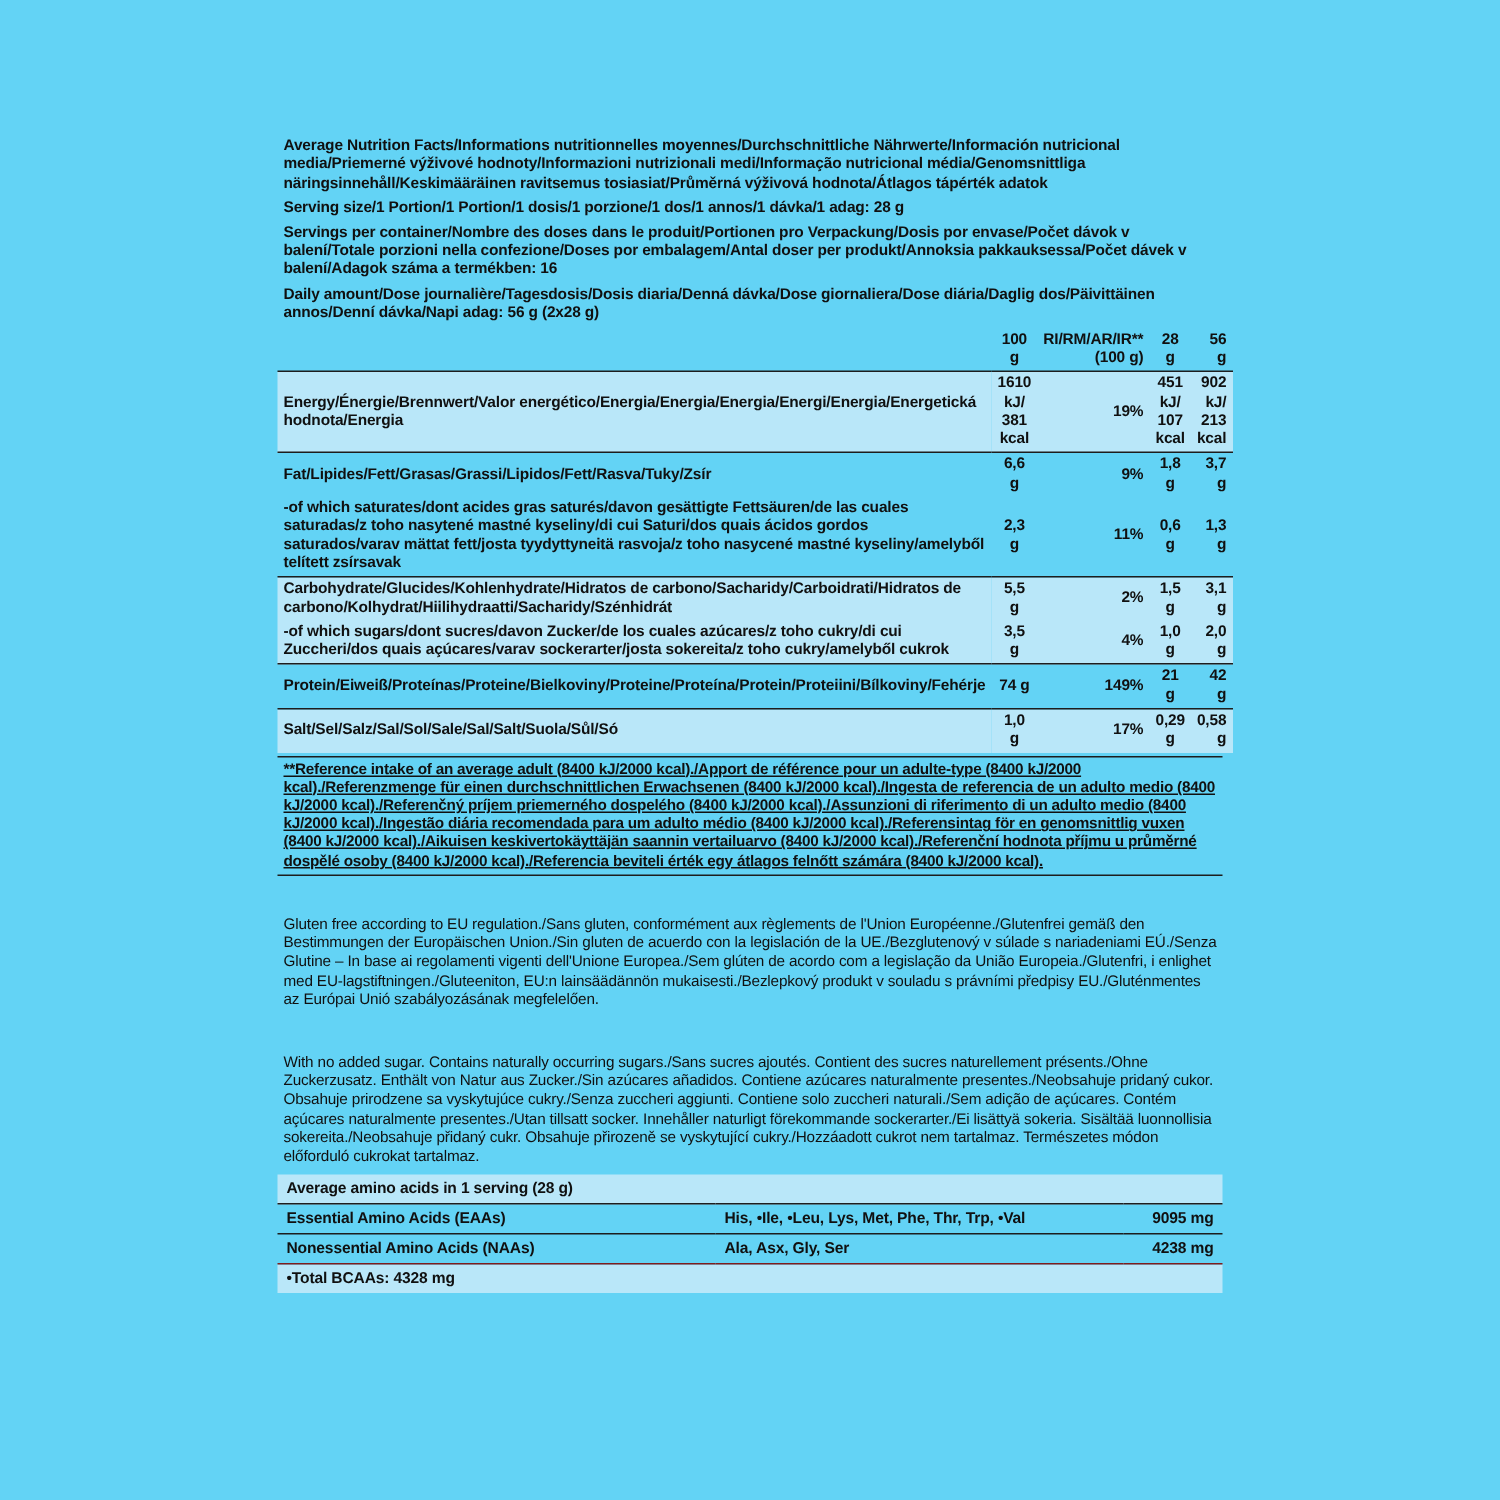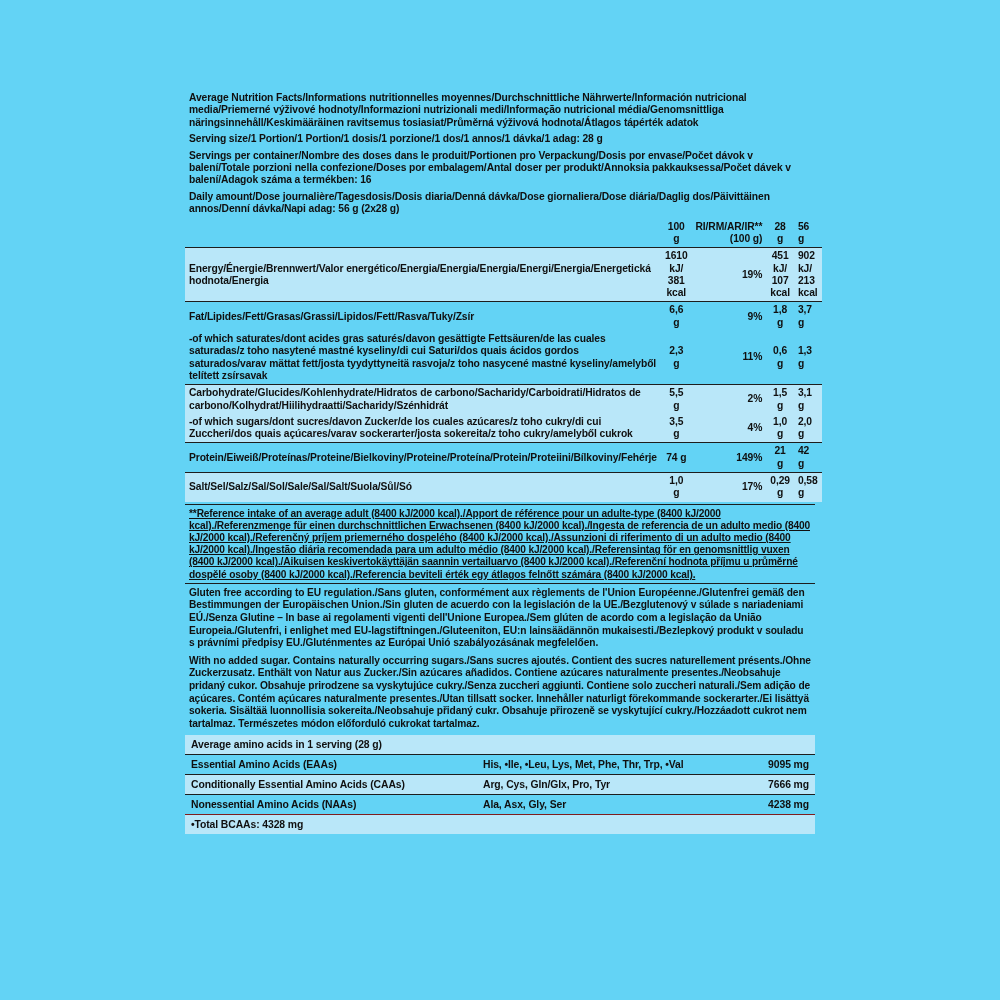--- a/index.html
+++ b/index.html
@@ -53,39 +53,40 @@
   .hdr td {
     text-align: center;
     font-weight: bold;
     padding-bottom: 4px;
   }
   .hdr td.name { text-align: left; }
   td.name { width: 382px; }
   td.c100 { width: 56px; text-align: center; }
   td.cri  { width: 74px; text-align: right; margin-left: 24px; }
   td.c28  { width: 58px; text-align: center; margin-left: 32px; }
-  td.c56  { width: 58px; text-align: left; margin-left: 32px; }
+  td.c56  { width: 58px; text-align: right; margin-left: 32px; }
   .small-note {
     padding: 3px 4px 0 4px;
     font-weight: bold;
     font-size: 10.2px;
     line-height: 12.2px;
     letter-spacing: -0.15px;
     text-decoration: underline;
   }
   .divider {
     border-top: 1px solid #1d1d1d;
     margin-top: 2px;
   }
   .para {
     padding: 3px 4px 2px 4px;
-    font-weight: bold;
+    font-weight: normal;
     font-size: 10.2px;
     line-height: 12.6px;
     letter-spacing: -0.1px;
+    margin-top: 24px;
   }
   table.aa {
     border-collapse: collapse;
     width: 100%;
     margin-top: 3px;
   }
   table.aa td {
     font-weight: bold;
     font-size: 10.4px;
     line-height: 13px;
@@ -206,25 +207,20 @@
   <table class="aa">
     <tbody>
         <tr class="aa-title aa-band">
       <td colspan="3">Average amino acids in 1 serving (28 g)</td>
     </tr>
     <tr class="aa-row">
       <td class="label">Essential Amino Acids (EAAs)</td>
       <td class="list">His, •Ile, •Leu, Lys, Met, Phe, Thr, Trp, •Val</td>
       <td class="val">9095 mg</td>
     </tr>
-    <tr class="aa-row aa-band">
-      <td class="label">Conditionally Essential Amino Acids (CAAs)</td>
-      <td class="list">Arg, Cys, Gln/Glx, Pro, Tyr</td>
-      <td class="val">7666 mg</td>
-    </tr>
     <tr class="aa-row">
       <td class="label">Nonessential Amino Acids (NAAs)</td>
       <td class="list">Ala, Asx, Gly, Ser</td>
       <td class="val">4238 mg</td>
     </tr>
     <tr class="total">
       <td colspan="3">•Total BCAAs: 4328 mg</td>
     </tr>
   </tbody>
     </table>

